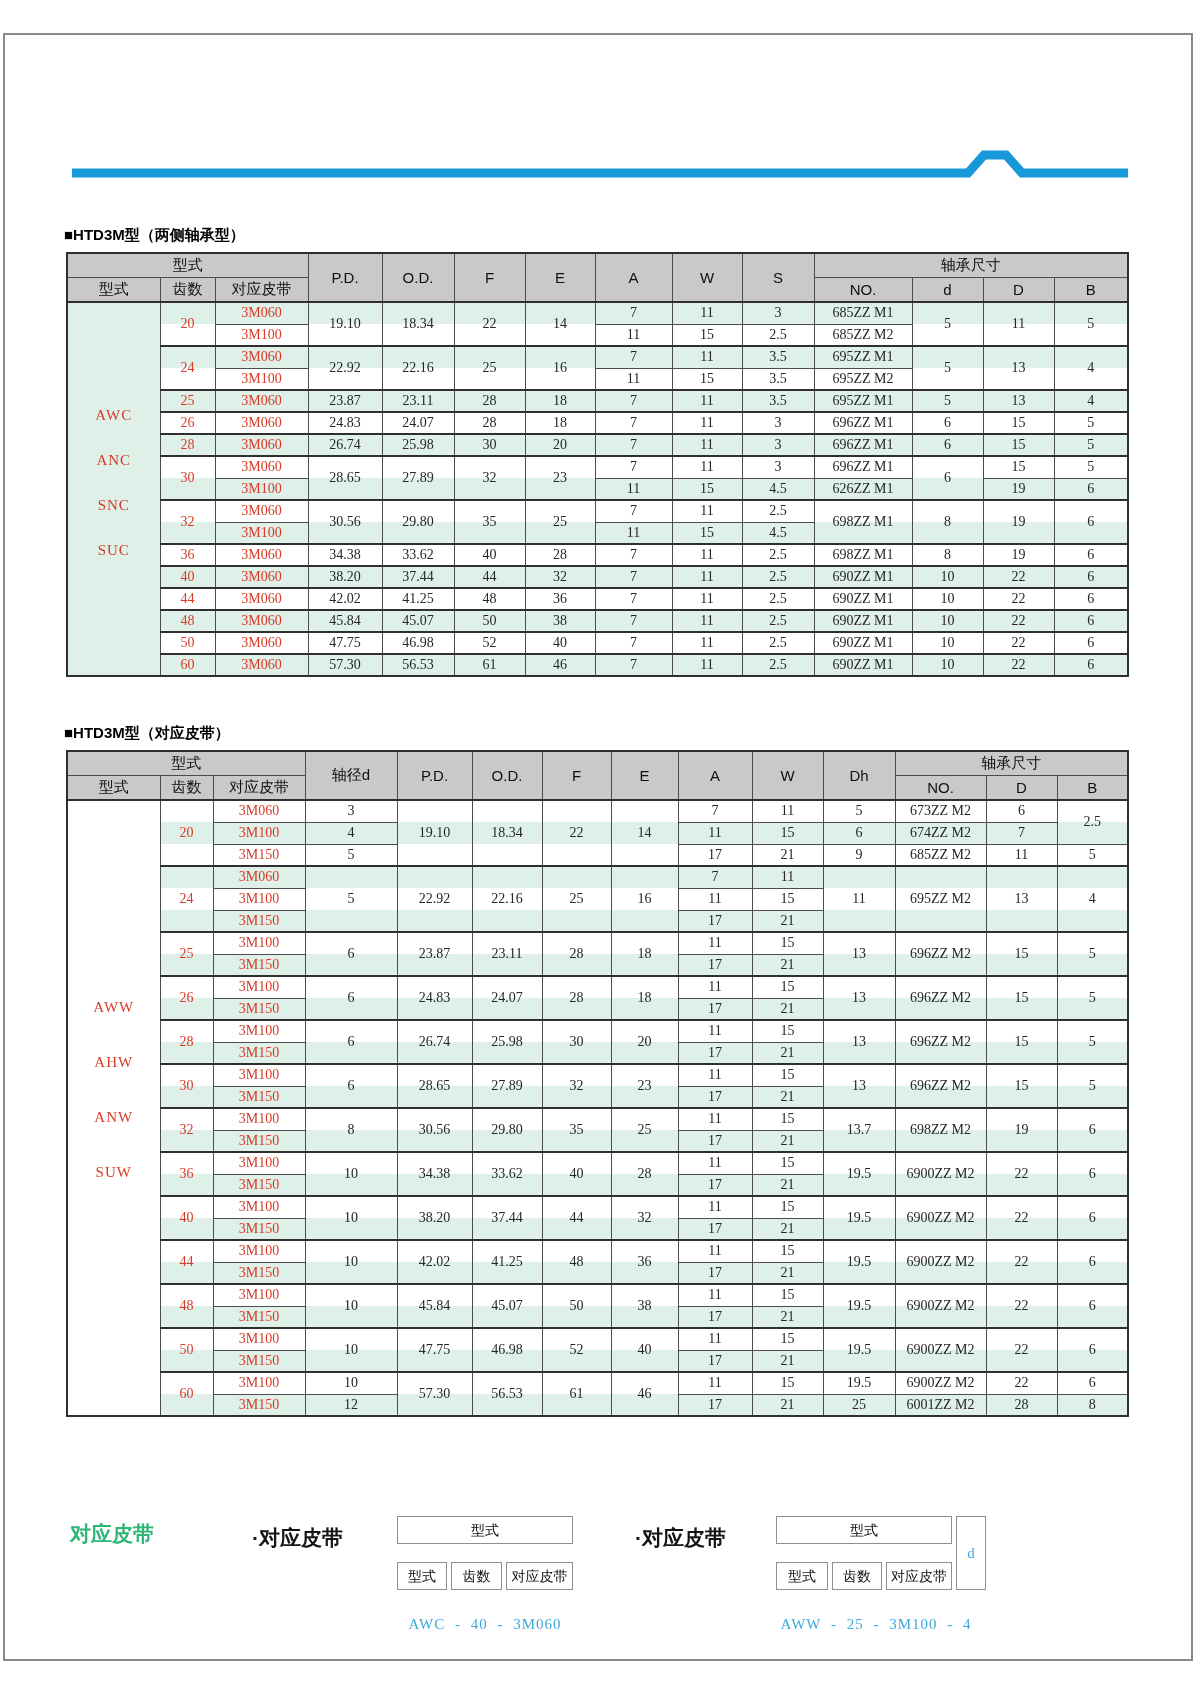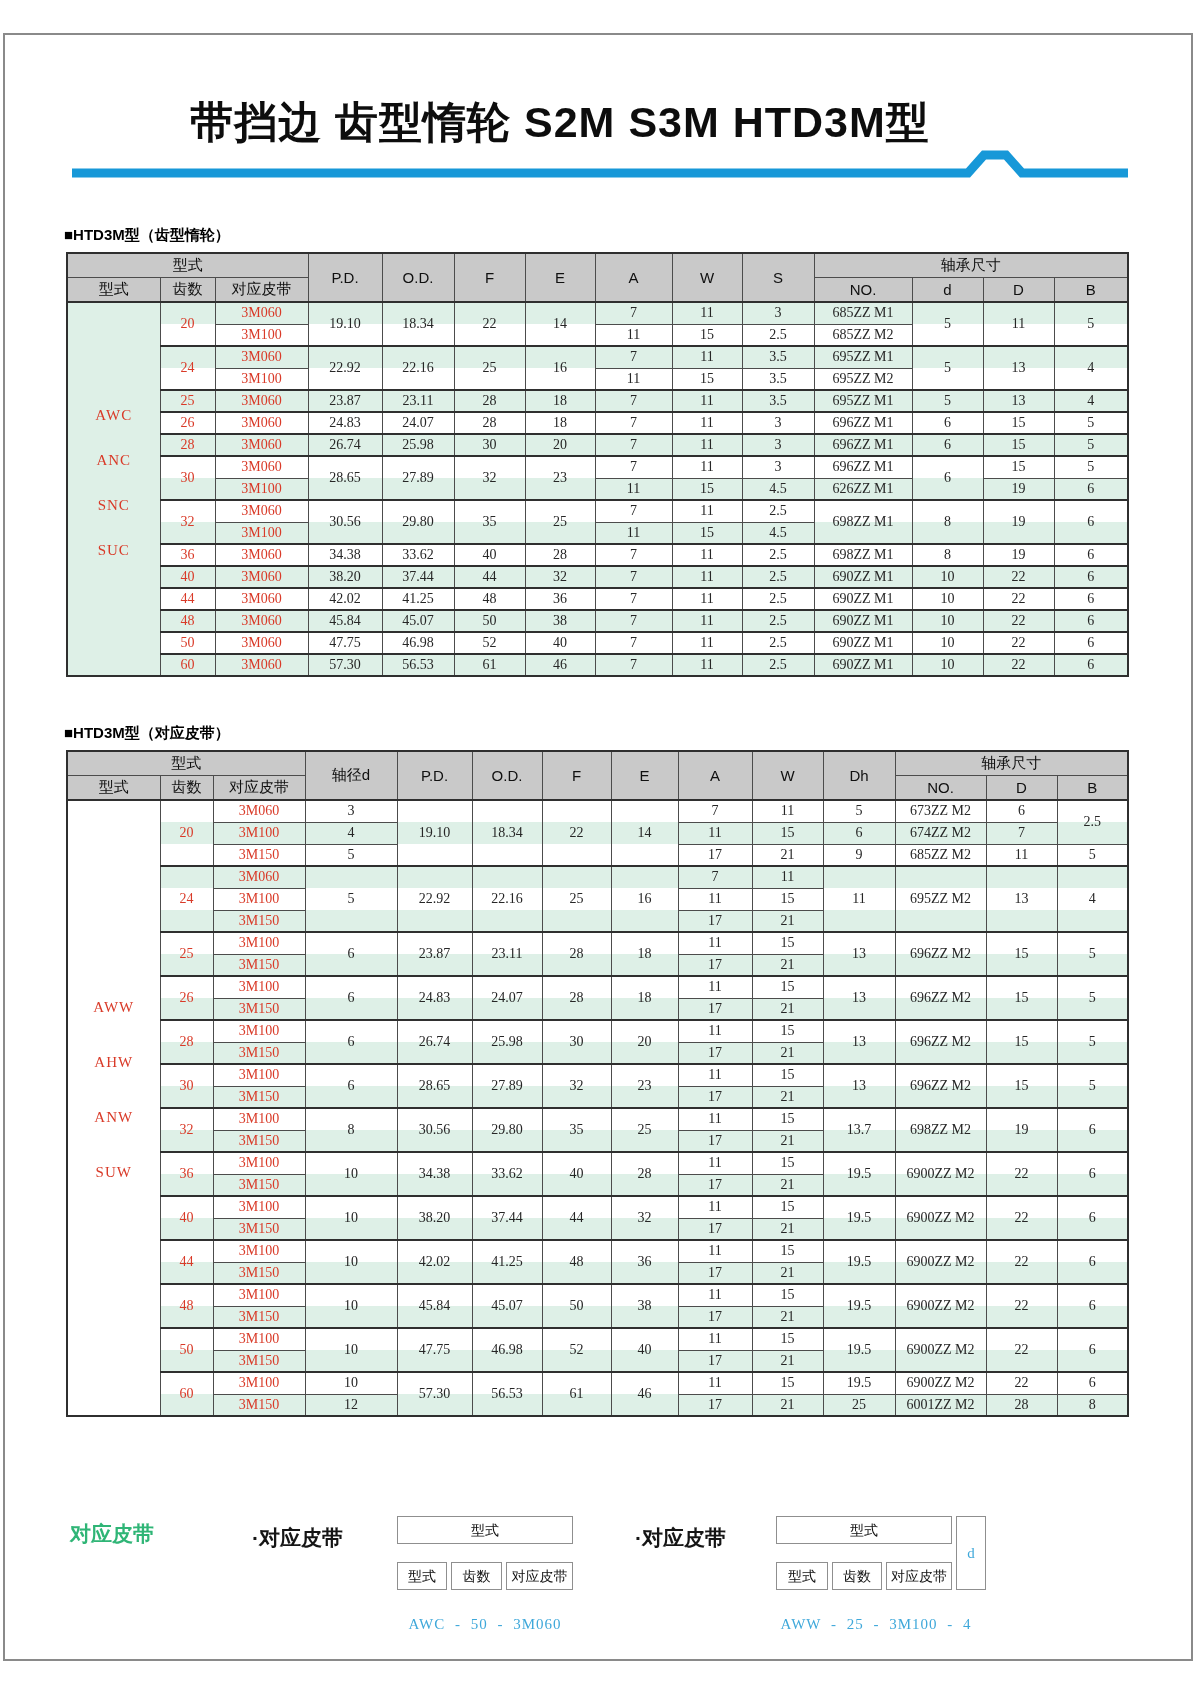--- a/index.html
+++ b/index.html
@@ -33,27 +33,26 @@
   .dbox { font-family:"Liberation Serif", serif; color:#3fa8da; font-size:15px; height:74px; line-height:72px; }
   .formula { position:absolute; top:1616px; font-family:"Liberation Serif", serif; font-size:15px;
              color:#3fa8da; text-align:center; letter-spacing:1px; word-spacing:5px; white-space:nowrap; }
 </style>
 </head>
 <body>
 
 <div class="page">
   <div class="frame"></div>
 
-  <div class="title">带挡边 齿型惰轮 S2M S3M HTD3M型</div>
 
   <svg class="bluebar" width="1056" height="34">
     <polyline points="0,27 896,27 912,9 934,9 950,27 1056,27" fill="none" stroke="#1798d8" stroke-width="9"></polyline>
   </svg>
 
-  <div class="seclabel" style="top:226px">■HTD3M型（齿型惰轮）</div>
+  <div class="seclabel" style="top:226px">■HTD3M型（两侧轴承型）</div>
   <table class="spec" style="top: 252px; width: 1061px;">
       <colgroup>
         <col style="width: 93px;">
         <col style="width: 55px;">
         <col style="width: 93px;">
         <col style="width: 74px;">
         <col style="width: 72px;">
         <col style="width: 71px;">
         <col style="width: 70px;">
         <col style="width: 77px;">
@@ -654,21 +653,21 @@
       </tbody>
     </table>
 
   <div class="exlabel">对应皮带</div>
 
   <div class="exbullet" style="left:252px">·对应皮带</div>
   <div class="box" style="left:397px; top:1516px; width:176px">型式</div>
   <div class="box" style="left:397px; top:1562px; width:50px">型式</div>
   <div class="box" style="left:451px; top:1562px; width:51px">齿数</div>
   <div class="box" style="left:506px; top:1562px; width:67px">对应皮带</div>
-  <div class="formula" style="left:397px; width:176px">AWC - 50 - 3M060</div>
+  <div class="formula" style="left:397px; width:176px">AWC - 40 - 3M060</div>
 
   <div class="exbullet" style="left:635px">·对应皮带</div>
   <div class="box" style="left:776px; top:1516px; width:176px">型式</div>
   <div class="box" style="left:776px; top:1562px; width:52px">型式</div>
   <div class="box" style="left:832px; top:1562px; width:50px">齿数</div>
   <div class="box" style="left:886px; top:1562px; width:66px">对应皮带</div>
   <div class="box dbox" style="left:956px; top:1516px; width:30px">d</div>
   <div class="formula" style="left:766px; width:220px">AWW - 25 - 3M100 - 4</div>
 </div>
 

